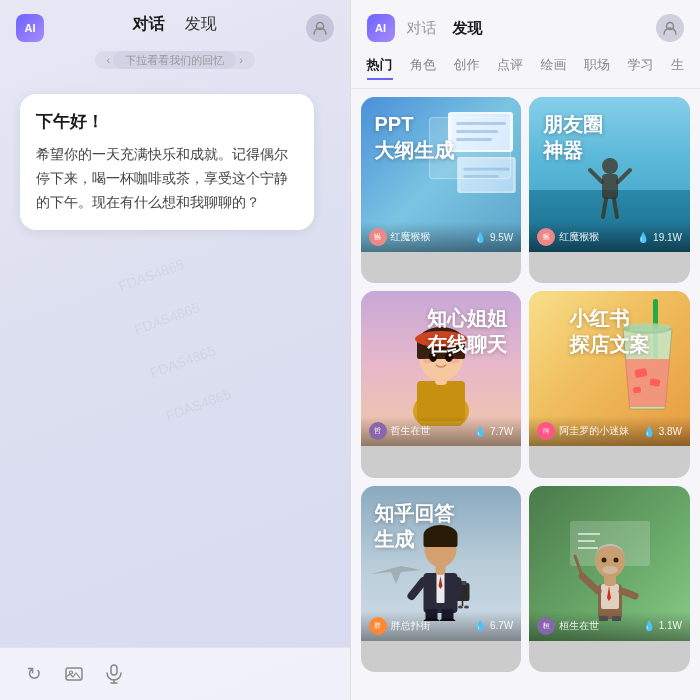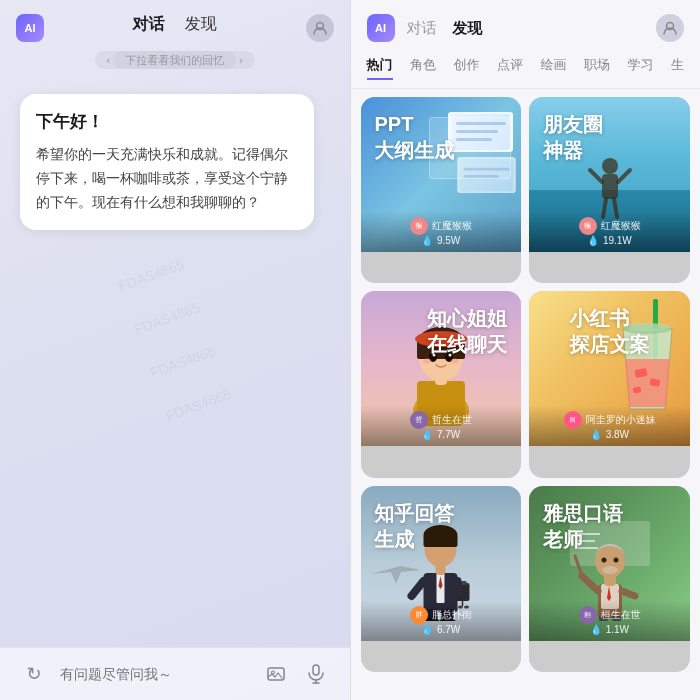--- a/index.html
+++ b/index.html
@@ -305,21 +305,20 @@
     .card-footer {
       position: absolute;
       bottom: 0;
       left: 0;
       right: 0;
       padding: 6px 8px;
       display: flex;
       align-items: center;
       justify-content: space-between;
       background: linear-gradient(transparent, rgba(0,0,0,0.4));
-      flex-direction: column;
     }
 
     .card-author {
       display: flex;
       align-items: center;
       gap: 4px;
     }
 
     .card-avatar {
       width: 18px;
@@ -476,21 +475,20 @@
 
   <div class="watermark-overlay">
     <div class="watermark-text">FDAS4865</div>
     <div class="watermark-text">FDAS4865</div>
     <div class="watermark-text">FDAS4865</div>
     <div class="watermark-text">FDAS4865</div>
   </div>
 
   <div class="left-bottom">
     <div class="bottom-icon">↻</div>
-    <input class="bottom-input" readonly="" placeholder="有问题尽管问我～" style="">
     <div class="bottom-icon">
       <svg width="20" height="20" viewBox="0 0 20 20" fill="none">
         <rect x="2" y="4" width="16" height="12" rx="2" stroke="#888" stroke-width="1.5"></rect>
         <circle cx="7" cy="8.5" r="1.5" stroke="#888" stroke-width="1.2"></circle>
         <path d="M2 13l4-3 3 3 3-4 4 5" stroke="#888" stroke-width="1.2" stroke-linecap="round" stroke-linejoin="round"></path>
       </svg>
     </div>
     <div class="bottom-icon">
       <svg width="18" height="20" viewBox="0 0 18 20" fill="none">
         <rect x="6" y="1" width="6" height="10" rx="3" stroke="#888" stroke-width="1.5"></rect>
@@ -750,21 +748,20 @@
 
           <ellipse cx="40" cy="45" rx="15" ry="17" fill="#c8a070"></ellipse>
 
           <path d="M25 42 Q27 28 40 28 Q53 28 55 42 Q53 30 40 30 Q27 30 25 42Z" fill="#c0c0c0"></path>
 
           <ellipse cx="40" cy="54" rx="8" ry="4" fill="#d0c0b0" opacity="0.7"></ellipse>
 
           <ellipse cx="34" cy="44" rx="2.5" ry="2.5" fill="#3a2010"></ellipse>
           <ellipse cx="46" cy="44" rx="2.5" ry="2.5" fill="#3a2010"></ellipse>
         </svg>
-        <div class="card-title">雅思口语<br>老师</div>
         <div class="card-footer">
           <div class="card-author">
             <div class="card-avatar" style="background:#8866aa;color:#fff;font-size:7px;">桓</div>
             <span class="card-author-name">桓生在世</span>
           </div>
           <div class="card-stat">
             <span style="color:#44aaff;">💧</span>
               <span>1.1W</span>
           </div>
         </div>

